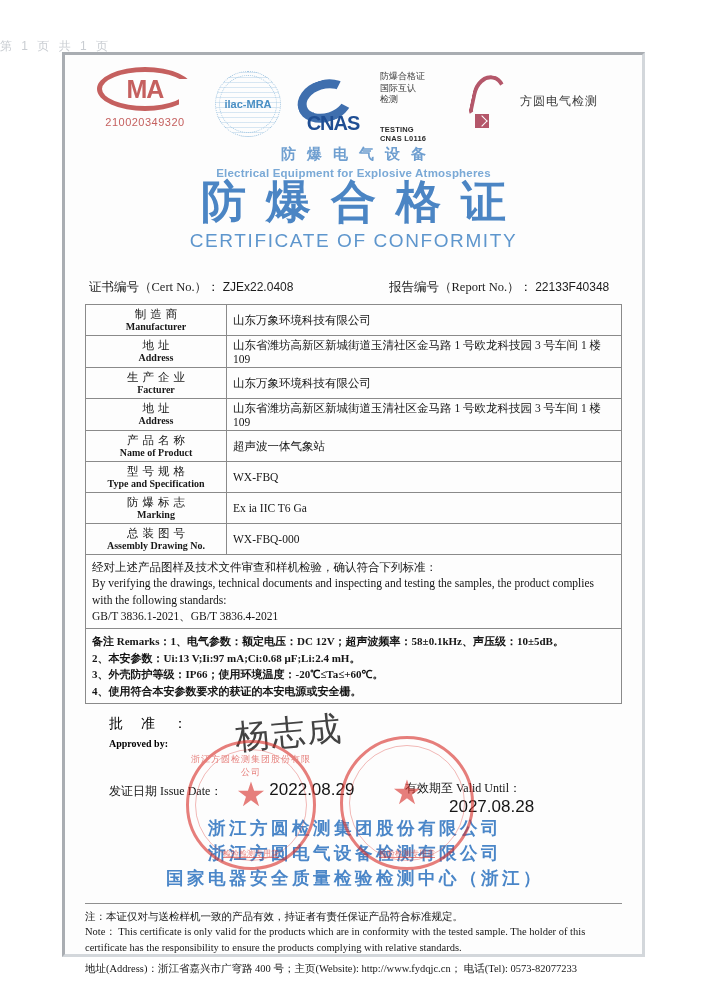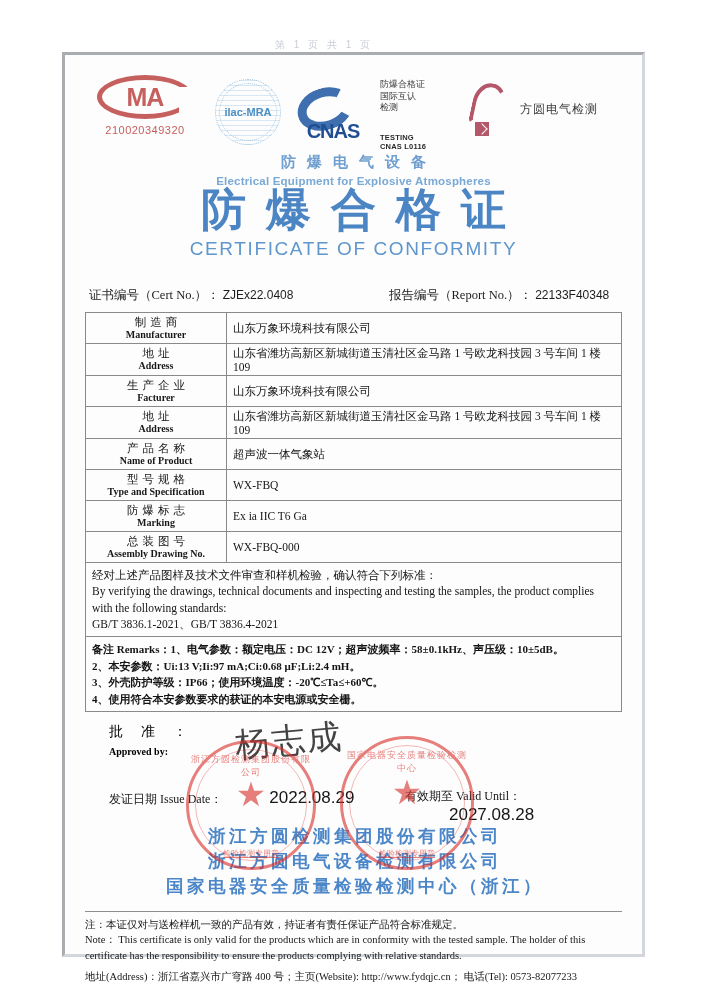--- a/index.html
+++ b/index.html
@@ -4,33 +4,33 @@
 <style>
   html,body{margin:0;padding:0;}
   body{
     width:707px;height:1000px;
     background:#ffffff;
     font-family:"Liberation Serif",serif;
     position:relative;overflow:hidden;
   }
   .page-marker{
     position:absolute;top:38px;left:0;width:648px;
-    text-align:center;font-size:10px;color:#c9cdd2;
+    font-size:12px;color:#c9cdd2;
     letter-spacing:3px;font-family:"Liberation Sans",sans-serif;
   }
   .cert-frame{
     position:absolute;left:62px;top:52px;
     width:583px;height:905px;
     background:#fdfdfd;
     border:3px solid #b9bdc2;
     border-top-color:#a9adb2;border-left-color:#a9adb2;
     border-right-color:#d3d7db;border-bottom-color:#d3d7db;
     box-sizing:border-box;
   }
-  .inner{position:absolute;inset:0;padding:8px 20px;box-sizing:border-box;border-radius:30px;}
+  .inner{position:absolute;inset:0;padding:0 20px;box-sizing:border-box;border-radius:30px;}
 
   
   .logo-row{display:flex;align-items:flex-start;height:86px;padding-top:12px;
             box-sizing:border-box;}
   .cma-block{width:120px;text-align:center;flex:none;}
   .cma-mark{
     width:96px;height:44px;margin:0 auto;
     border:5px solid #c5605f;border-radius:50%/50%;
     box-sizing:border-box;position:relative;
     display:flex;align-items:center;justify-content:center;
@@ -363,16 +363,15 @@
 </div>
 
 <div class="stamp stamp-a">
   <div class="ring-txt"></div>
   <div class="arc">浙江方圆检测集团股份有限公司</div>
   <div class="star">★</div>
   <div class="bot">检验检测专用章</div>
 </div>
 <div class="stamp stamp-b">
   <div class="ring-txt"></div>
-  <div class="arc">国家电器安全质量检验检测中心</div>
   <div class="star">★</div>
   <div class="bot">检验检测专用章</div>
 </div>
 
 </body></html>

